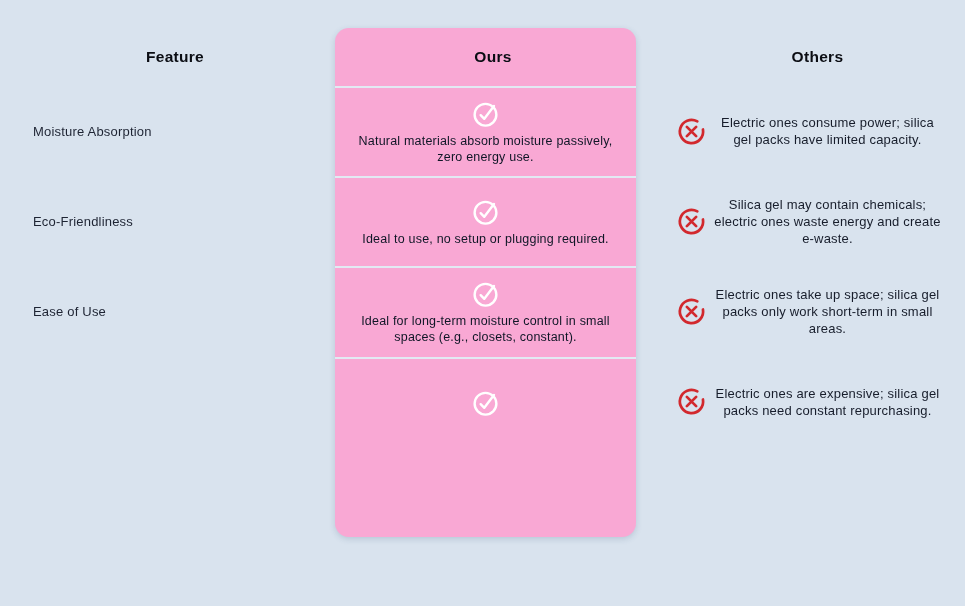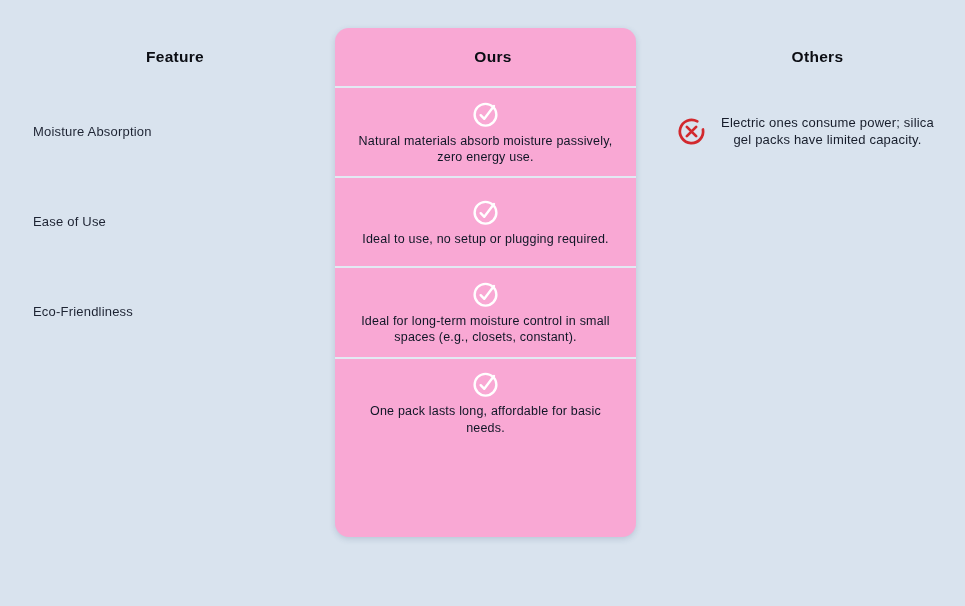--- a/index.html
+++ b/index.html
@@ -110,22 +110,22 @@
   }
 </style>
 </head>
 <body>
 
 <div class="stage">
 
   <div class="col col-feature">
     <div class="hdr">Feature</div>
     <div class="feature-cell">Moisture Absorption</div>
+    <div class="feature-cell">Eco-Friendliness</div>
     <div class="feature-cell">Ease of Use</div>
-    <div class="feature-cell">Eco-Friendliness</div>
   </div>
 
   <div class="col col-ours">
     <div class="hdr">Ours</div>
 
     <div class="ours-cell">
       <span class="icon-wrap">
         <svg width="29" height="29" viewBox="0 0 24 24" fill="none">
           <circle cx="12" cy="13" r="9" stroke="#ffffff" stroke-width="2"></circle>
           <path d="M8 13.4 L11 16.4 L19 5.8" stroke="#ffffff" stroke-width="2" stroke-linecap="round" stroke-linejoin="round"></path>
@@ -155,35 +155,61 @@
       <span>Ideal for long-term moisture control in small spaces (e.g., closets, constant).</span>
     </div>
 
     <div class="ours-cell">
       <span class="icon-wrap">
         <svg width="29" height="29" viewBox="0 0 24 24" fill="none">
           <circle cx="12" cy="13" r="9" stroke="#ffffff" stroke-width="2"></circle>
           <path d="M8 13.4 L11 16.4 L19 5.8" stroke="#ffffff" stroke-width="2" stroke-linecap="round" stroke-linejoin="round"></path>
         </svg>
       </span>
-      <span>One pack lasts long, affordable for basic needs.</span>
     </div>
   </div>
 
   <div class="col col-others">
     <div class="hdr">Others</div>
 
     <div class="others-cell">
       <span class="icon-wrap">
         <svg width="31" height="31" viewBox="0 0 24 24" fill="none">
           <path d="M 20.86 10.44 A 9 9 0 1 1 16.5 4.2" stroke="#d2292e" stroke-width="2.1" stroke-linecap="round"></path>
           <path d="M8.4 8.4 L15.6 15.6 M15.6 8.4 L8.4 15.6" stroke="#d2292e" stroke-width="2.1" stroke-linecap="round"></path>
         </svg>
       </span>
       <span>Electric ones consume power; silica gel packs have limited capacity.</span>
     </div>
 
 
-
-
+    <div class="others-cell">
+      <span class="icon-wrap">
+        <svg width="31" height="31" viewBox="0 0 24 24" fill="none">
+          <path d="M 20.86 10.44 A 9 9 0 1 1 16.5 4.2" stroke="#d2292e" stroke-width="2.1" stroke-linecap="round"></path>
+          <path d="M8.4 8.4 L15.6 15.6 M15.6 8.4 L8.4 15.6" stroke="#d2292e" stroke-width="2.1" stroke-linecap="round"></path>
+        </svg>
+      </span>
+      <span>Silica gel may contain chemicals; electric ones waste energy and create e-waste.</span>
+    </div>
+
+    <div class="others-cell">
+      <span class="icon-wrap">
+        <svg width="31" height="31" viewBox="0 0 24 24" fill="none">
+          <path d="M 20.86 10.44 A 9 9 0 1 1 16.5 4.2" stroke="#d2292e" stroke-width="2.1" stroke-linecap="round"></path>
+          <path d="M8.4 8.4 L15.6 15.6 M15.6 8.4 L8.4 15.6" stroke="#d2292e" stroke-width="2.1" stroke-linecap="round"></path>
+        </svg>
+      </span>
+      <span>Electric ones take up space; silica gel packs only work short-term in small areas.</span>
+    </div>
+
+    <div class="others-cell">
+      <span class="icon-wrap">
+        <svg width="31" height="31" viewBox="0 0 24 24" fill="none">
+          <path d="M 20.86 10.44 A 9 9 0 1 1 16.5 4.2" stroke="#d2292e" stroke-width="2.1" stroke-linecap="round"></path>
+          <path d="M8.4 8.4 L15.6 15.6 M15.6 8.4 L8.4 15.6" stroke="#d2292e" stroke-width="2.1" stroke-linecap="round"></path>
+        </svg>
+      </span>
+      <span>Electric ones are expensive; silica gel packs need constant repurchasing.</span>
+    </div>
   </div>
 
 </div>
 
 </body></html>

